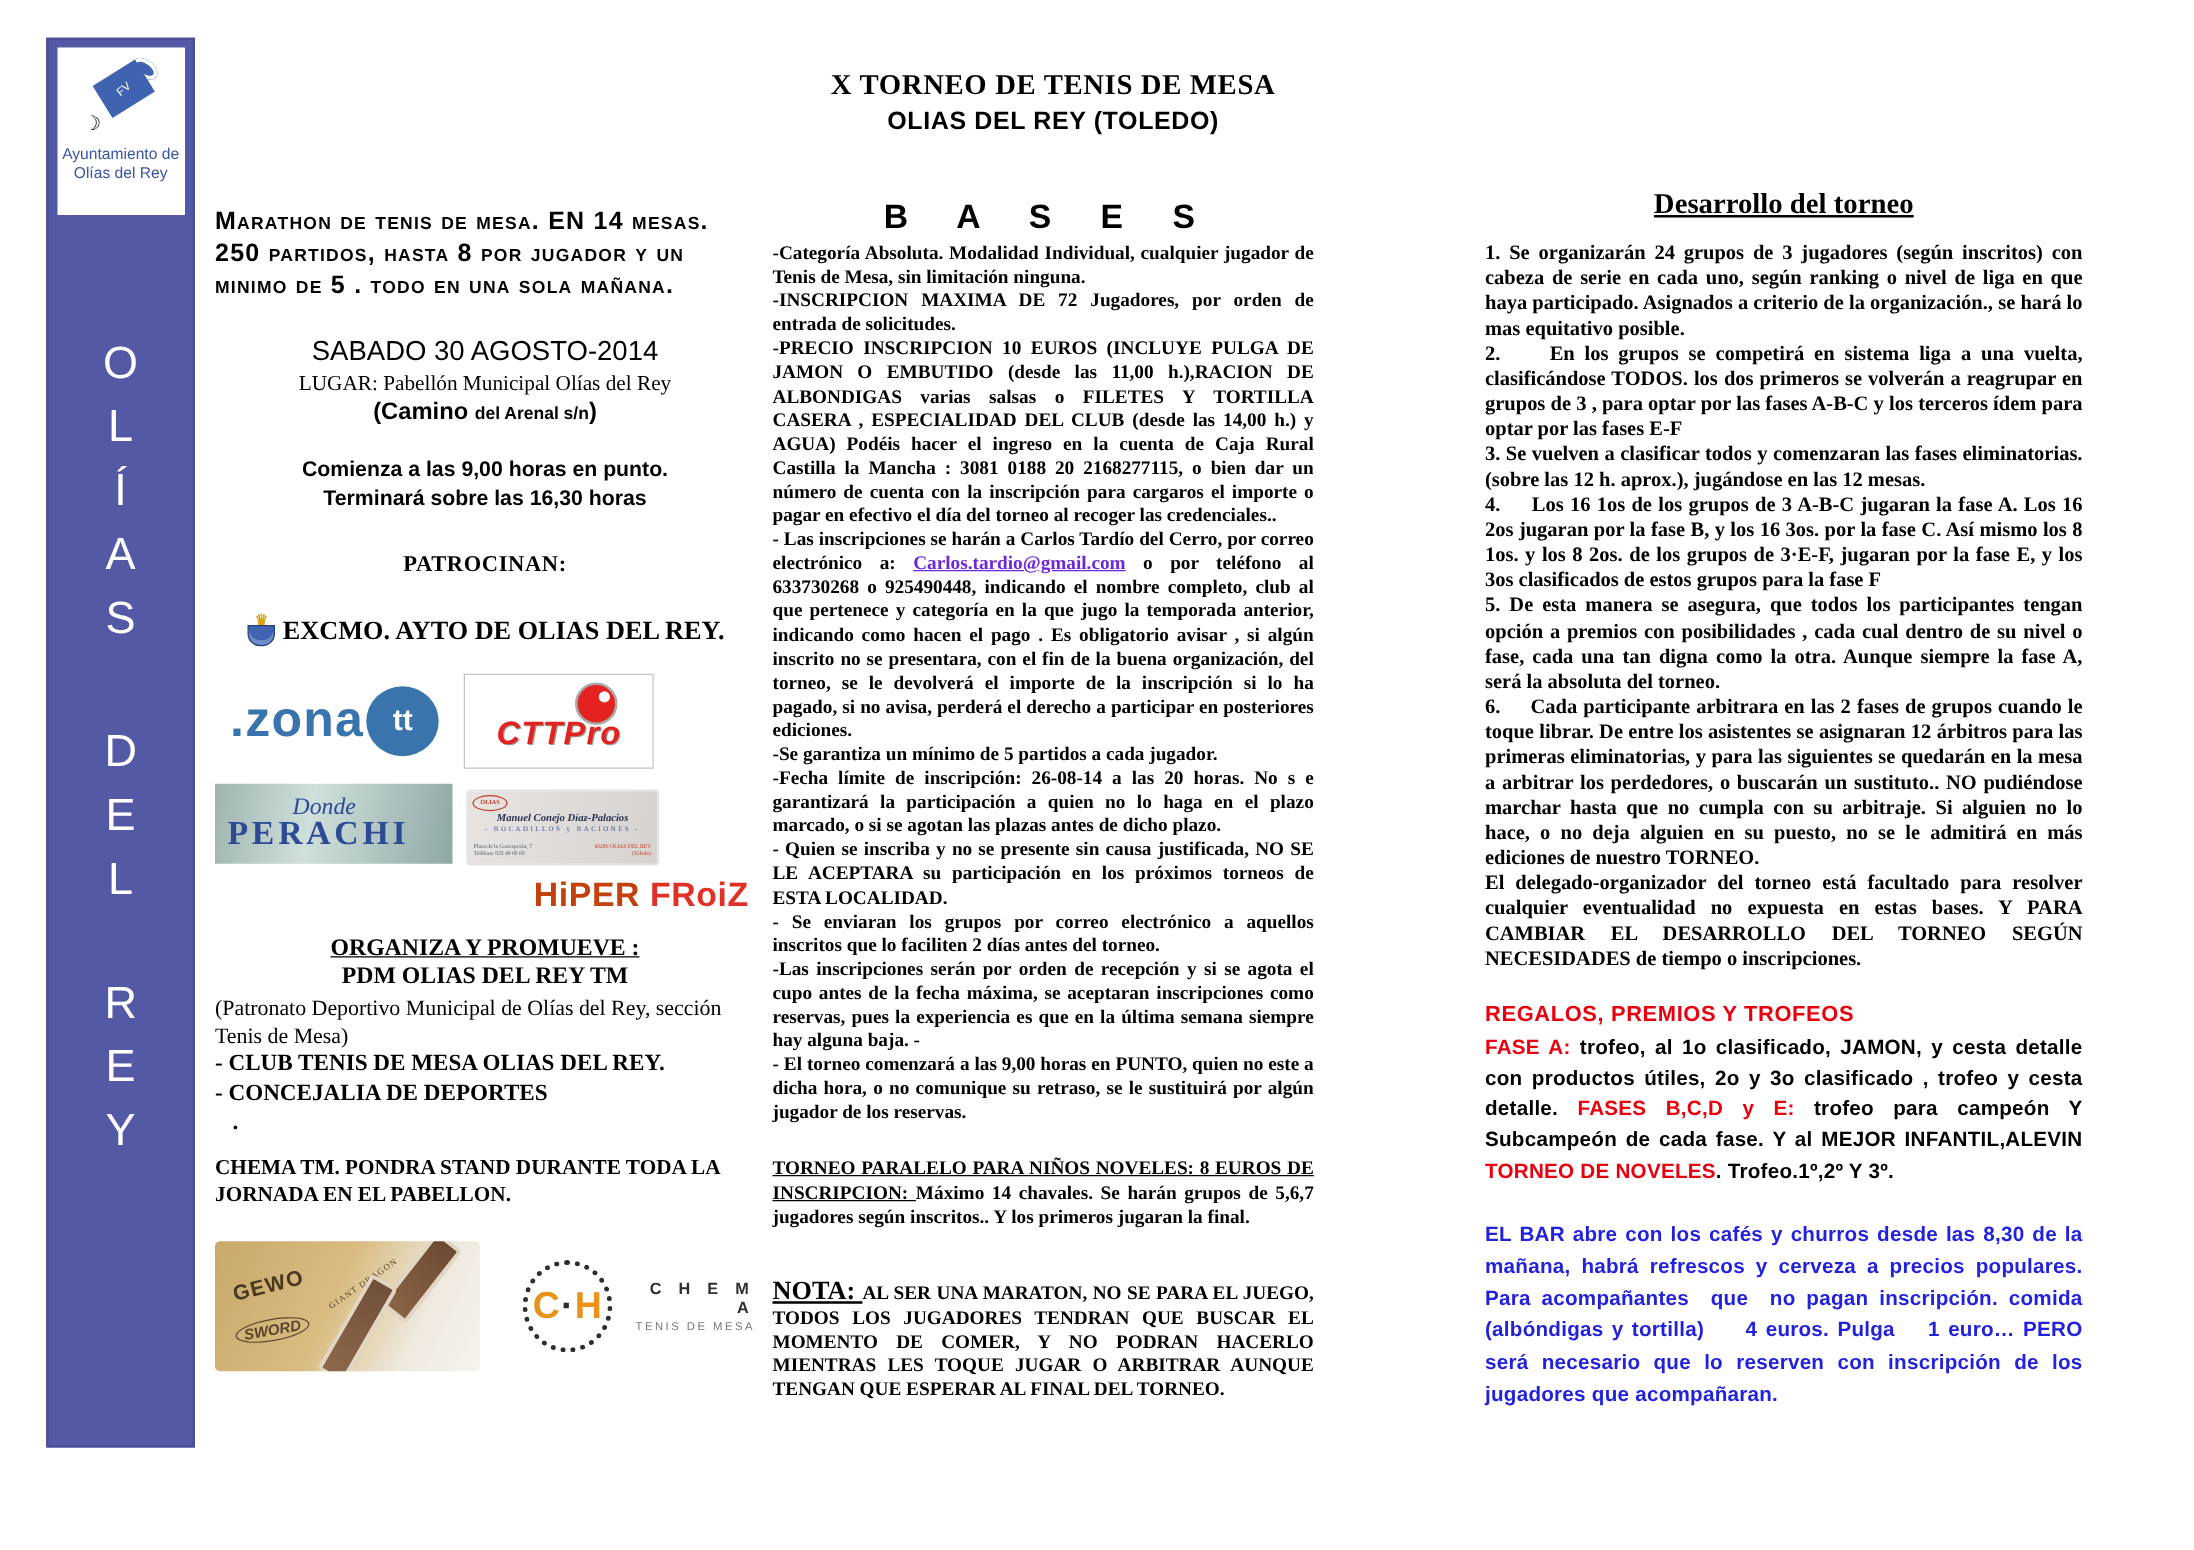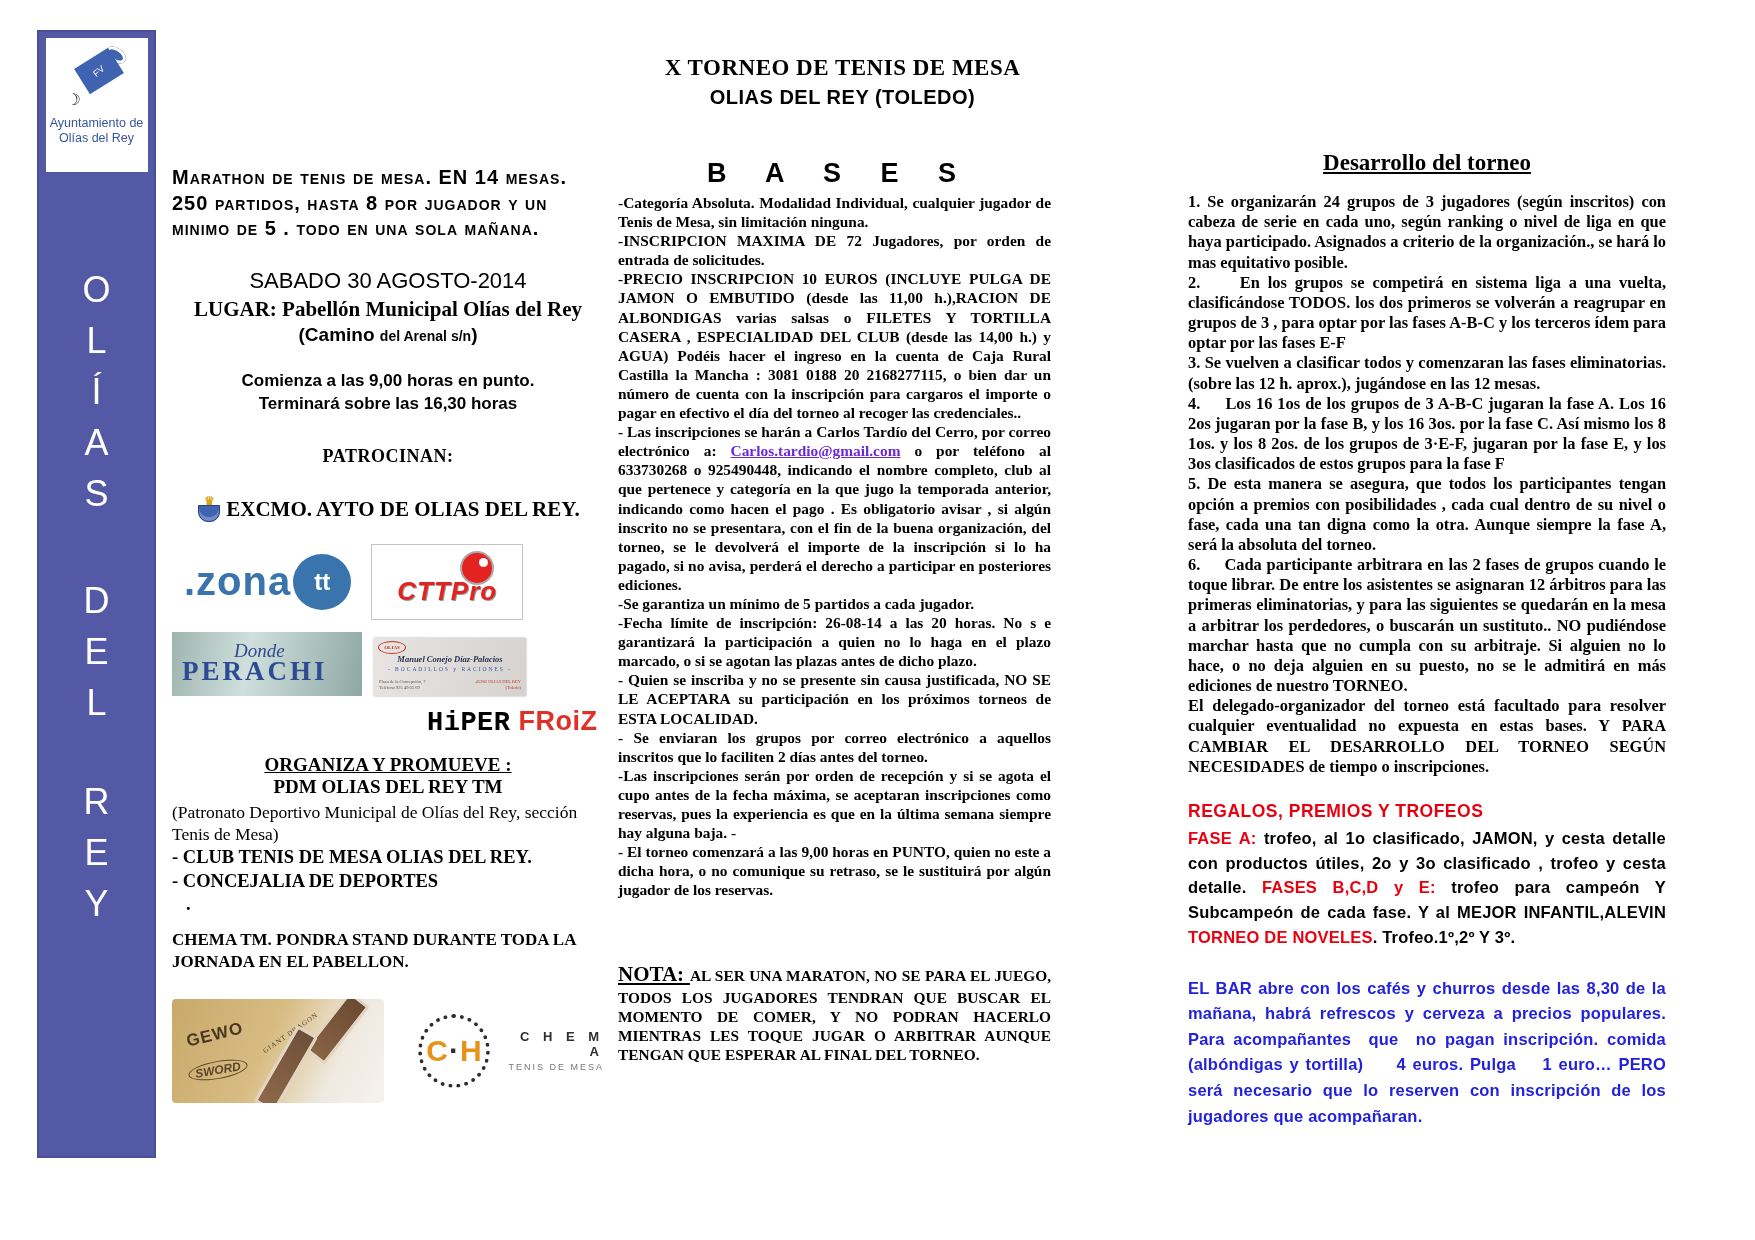--- a/index.html
+++ b/index.html
@@ -29,21 +29,21 @@
   
   .header { position:absolute; left:560px; top:55px; width:565px; text-align:center; }
   .header .t1 { font-size:23px; font-weight:bold; letter-spacing:0.5px; }
   .header .t2 { font-size:20px; font-weight:bold; font-family:"Liberation Sans",sans-serif; margin-top:5px; letter-spacing:0.5px; }
   
   .col-left { position:absolute; left:172px; top:165px; width:432px; }
   .marathon { font-family:"Liberation Sans",sans-serif; font-weight:bold; font-variant:small-caps;
     font-size:20px; letter-spacing:1px; line-height:1.28; }
   .dateblk { margin-top:26px; text-align:center; }
   .date { font-family:"Liberation Sans",sans-serif; font-size:22px; }
-  .lugar { font-size:21px; font-weight:bold; margin-top:3px; }
+  .lugar { font-size:17px; font-weight:normal; margin-top:3px; }
   .camino { font-family:"Liberation Sans",sans-serif; font-weight:bold; font-size:19px; margin-top:2px; }
   .camino .small { font-size:14px; }
   .horas { margin-top:24px; text-align:center; font-family:"Liberation Sans",sans-serif; font-weight:bold; font-size:17px; line-height:1.35; }
   .patrocinan { margin-top:30px; text-align:center; font-weight:bold; font-size:18px; letter-spacing:0.5px; }
   .ayto { margin-top:30px; text-align:center; font-weight:bold; font-size:21px; display:flex; align-items:center; justify-content:center; gap:4px; }
   .shield { display:inline-flex; flex-direction:column; align-items:center; width:26px; }
   .shield .crown { color:#d9a419; font-size:12px; line-height:8px; }
   .shield .body { width:22px; height:17px; background:#3f63b0; border-radius:0 0 10px 10px;
     box-shadow:inset 0 -4px 0 #6e8cc7; border:1px solid #27407a; }
   
@@ -66,21 +66,21 @@
   .peracho .name { color:#2d4b94; font-weight:bold; font-size:27px; letter-spacing:3px; line-height:26px; }
   .bizcard { width:152px; height:58px; background:linear-gradient(100deg,#e8e4e2,#d6d2cf); margin-left:12px; margin-top:6px;
     position:relative; padding-top:16px; text-align:center; box-shadow:0 0 2px rgba(0,0,0,.35); }
   .bizcard .stamp { position:absolute; left:4px; top:3px; width:28px; height:13px; border:1px solid #c0392b;
     border-radius:50%; color:#c0392b; font-size:5px; font-weight:bold; display:flex; align-items:center; justify-content:center; }
   .bizcard .name { font-style:italic; font-weight:bold; font-size:8.5px; color:#25314d; }
   .bizcard .sub { font-size:5.5px; color:#3a55a0; letter-spacing:2px; margin-top:2px; }
   .bizcard .addr { position:absolute; left:5px; bottom:4px; text-align:left; font-size:4.5px; color:#555; line-height:1.4; }
   .bizcard .cp { position:absolute; right:5px; bottom:4px; text-align:right; font-size:4.5px; color:#c0392b; line-height:1.4; }
   .froiz { margin-top:10px; margin-left:255px; font-family:"Liberation Sans",sans-serif; font-weight:900; font-size:27px; letter-spacing:0.5px; }
-  .froiz .g { color:#000000;font-family:Liberation Mono, monospace; } .froiz .r { color:#e03127; }
+  .froiz .g { color:#c2410c; } .froiz .r { color:#e03127; }
   .organiza { margin-top:16px; text-align:center; font-weight:bold; font-size:19px; }
   .organiza .u { text-decoration:underline; }
   .patronato { margin-top:4px; font-size:17.5px; line-height:1.25; }
   .orgline { font-weight:bold; font-size:18.5px; line-height:1.3; }
   .dotline { font-weight:bold; font-size:18.5px; margin-left:14px; }
   .chema-par { margin-top:14px; font-weight:bold; font-size:17px; line-height:1.3; }
   .imgrow { margin-top:26px; display:flex; align-items:center; }
   .paddles { width:218px; height:104px; border-radius:4px; position:relative; overflow:hidden;
     background:linear-gradient(115deg,#c9a96b 0%,#d8bc82 45%,#efe9df 75%,#f6f3ee 100%); }
   .paddles .gewo { position:absolute; left:14px; top:26px; color:#4a3category0; color:#4a3720; font-family:"Liberation Sans",sans-serif;
@@ -255,20 +255,21 @@
   <p>-INSCRIPCION MAXIMA DE 72 Jugadores, por orden de entrada de solicitudes.</p>
   <p> -PRECIO INSCRIPCION 10 EUROS (INCLUYE  PULGA DE JAMON O EMBUTIDO (desde las 11,00 h.),RACION DE ALBONDIGAS varias salsas o FILETES Y TORTILLA CASERA , ESPECIALIDAD DEL CLUB (desde las 14,00 h.) y AGUA) Podéis hacer el ingreso en la cuenta de Caja Rural Castilla la Mancha : 3081 0188 20 2168277115, o bien dar un número de cuenta con la inscripción para cargaros el importe o pagar en efectivo el día del torneo al recoger las credenciales..</p>
   <p><span>- Las inscripciones se harán a Carlos Tardío del Cerro, por correo electrónico a: </span><a class="email" href="#">Carlos.tardio@gmail.com</a><span>  o por teléfono al 633730268 o 925490448, indicando el nombre completo, club al que pertenece y categoría en la que jugo la temporada anterior, indicando como hacen el pago . Es obligatorio avisar , si algún inscrito no se presentara, con el fin de la buena organización, del torneo, se le devolverá el importe de la inscripción si lo ha pagado, si no avisa, perderá el derecho a participar en posteriores ediciones.</span></p>
   <p>-Se garantiza un mínimo de 5 partidos a cada jugador.</p>
   <p>-Fecha límite de inscripción: 26-08-14 a las 20 horas. No s e garantizará la participación a quien no lo haga en el plazo marcado, o si se agotan las plazas antes de dicho plazo.</p>
   <p>- Quien se inscriba y no se presente sin causa justificada, NO SE LE ACEPTARA su participación en los próximos torneos de ESTA LOCALIDAD.</p>
   <p>- Se enviaran los grupos por correo electrónico a aquellos inscritos que lo faciliten 2 días antes del torneo.</p>
   <p>-Las inscripciones serán por orden de recepción y si se agota el cupo antes de la fecha máxima, se aceptaran inscripciones como reservas, pues la experiencia es que en la última semana siempre hay alguna baja. -</p>
   <p>- El torneo comenzará a las 9,00 horas en PUNTO, quien no este a dicha hora, o no comunique su retraso, se le sustituirá por algún jugador de los reservas.</p>
   <div class="sp26"></div>
+  <p><span class="und">TORNEO PARALELO PARA NIÑOS NOVELES:   8 EUROS DE INSCRIPCION: </span><span> Máximo 14 chavales. Se harán grupos de 5,6,7 jugadores según inscritos.. Y los primeros jugaran la final.</span></p>
   <div class="sp36"></div>
   <p><span class="nota-label">NOTA: </span><span>  AL SER UNA MARATON, NO SE PARA EL JUEGO, TODOS LOS JUGADORES TENDRAN QUE BUSCAR EL MOMENTO DE COMER, Y NO PODRAN HACERLO MIENTRAS LES TOQUE JUGAR O ARBITRAR AUNQUE TENGAN QUE ESPERAR AL FINAL DEL TORNEO.</span></p>
 </div>
 
 <div class="col-right">
   <div class="des-title">Desarrollo del torneo</div>
   <p class="serif">1. Se organizarán 24 grupos de 3 jugadores (según inscritos) con cabeza de serie en cada uno, según ranking o nivel de liga en que haya participado. Asignados a criterio de la organización., se hará lo mas equitativo posible.</p>
   <p class="serif">2.&nbsp;&nbsp;&nbsp;&nbsp;&nbsp;En los grupos se competirá en sistema liga a una vuelta, clasificándose TODOS. los dos primeros se volverán a reagrupar en grupos de 3 , para optar por las fases A-B-C y los terceros ídem para optar por las fases E-F</p>
   <p class="serif">3. Se vuelven a clasificar todos y comenzaran las fases eliminatorias.(sobre las 12 h. aprox.), jugándose en las 12 mesas.</p>
   <p class="serif">4.&nbsp;&nbsp;&nbsp;&nbsp;&nbsp;Los 16 1os de los grupos de 3 A-B-C jugaran la fase A. Los 16 2os jugaran por la fase B, y los 16 3os. por la fase C. Así mismo los 8 1os. y los 8 2os. de los grupos de 3·E-F, jugaran por la fase E, y los 3os clasificados de estos grupos para la fase F</p>

